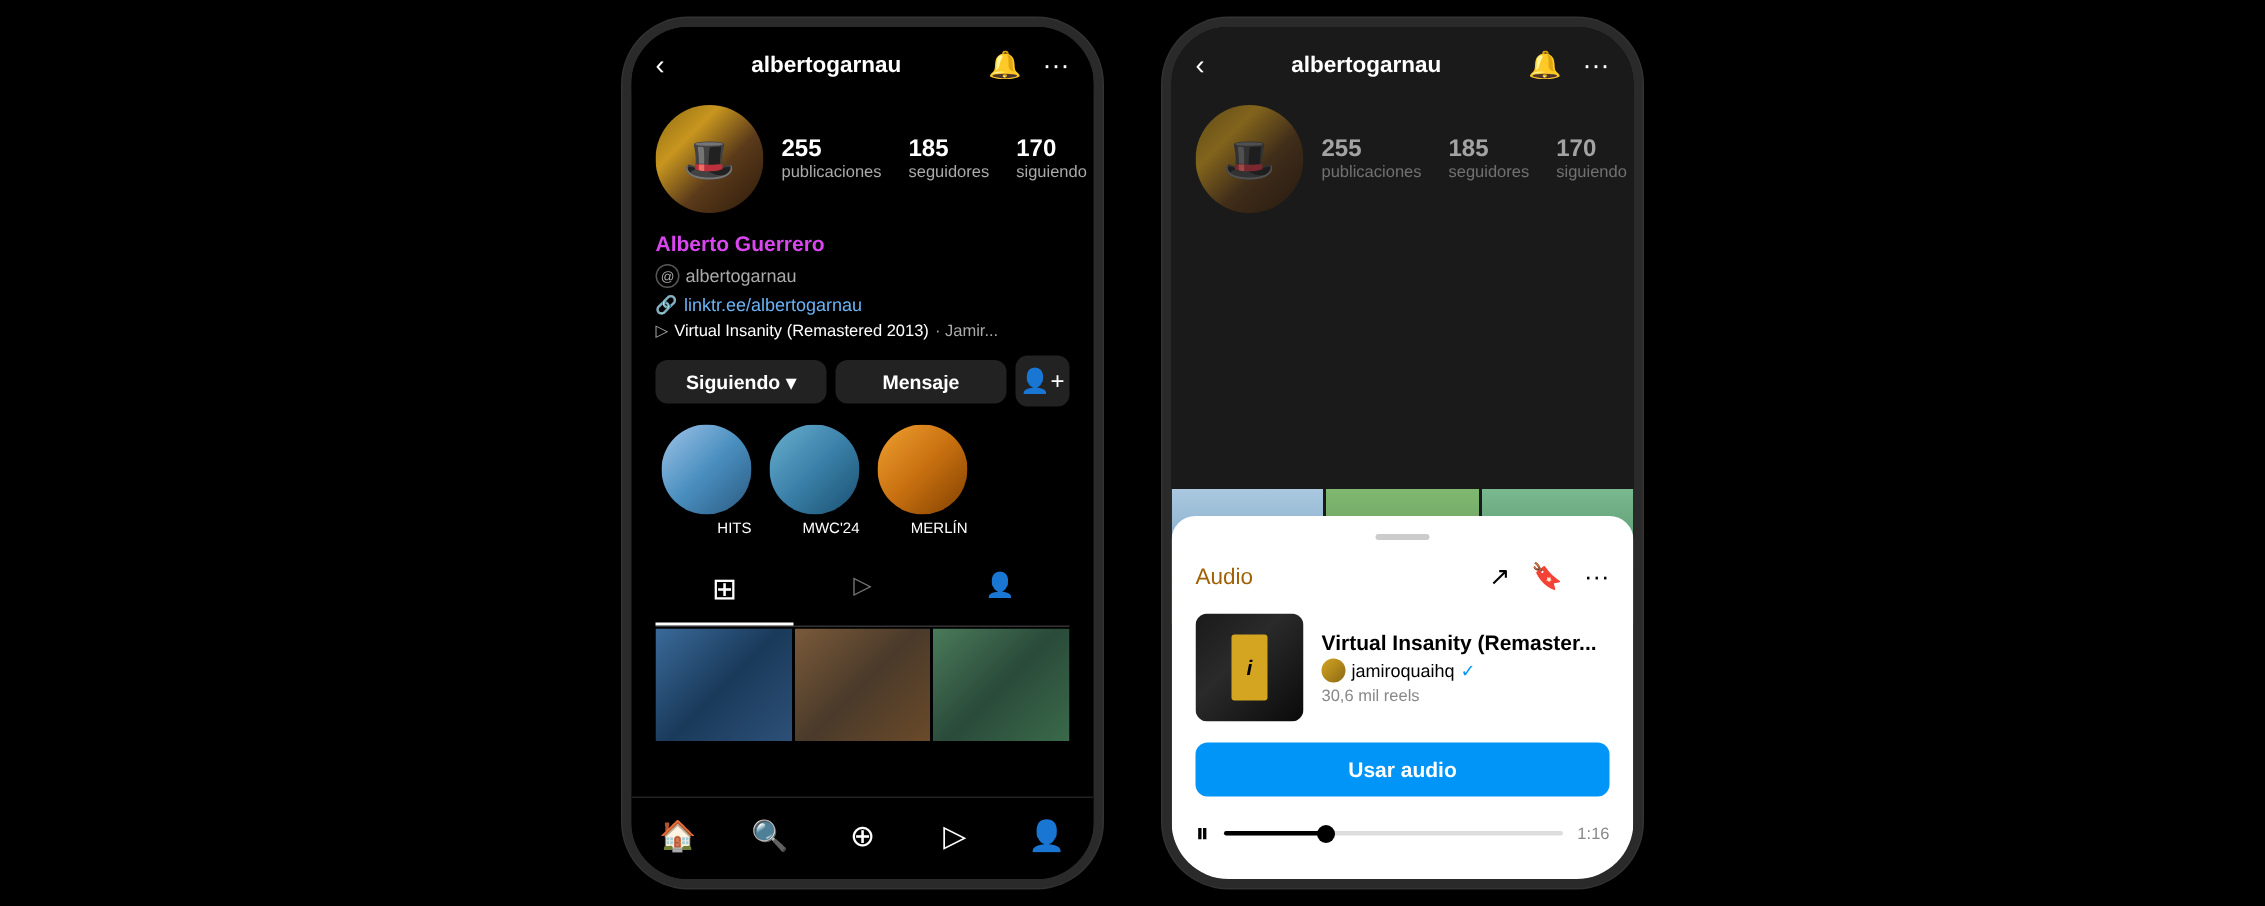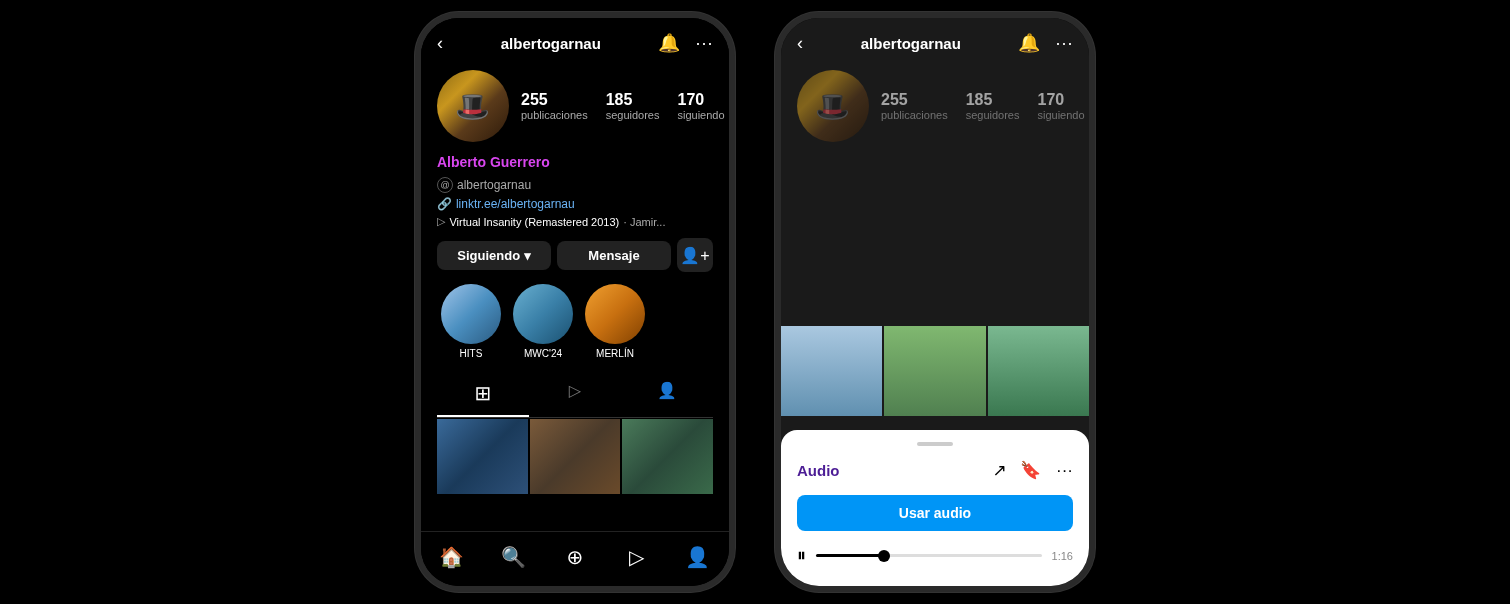--- a/index.html
+++ b/index.html
@@ -219,21 +219,21 @@
     .highlights {
       display: flex;
       gap: 12px;
       padding: 0 4px;
       margin-bottom: 12px;
       overflow: hidden;
     }
     .highlight-item {
       display: flex;
       flex-direction: column;
-      align-items: center;
+      align-items: flex-end;
       gap: 4px;
     }
     .highlight-circle {
       width: 60px;
       height: 60px;
       border-radius: 50%;
       overflow: hidden;
       background: #333;
     }
     .highlight-circle-inner {
@@ -335,22 +335,22 @@
       margin: 0 auto 14px;
     }
     .sheet-header {
       display: flex;
       align-items: center;
       justify-content: space-between;
       margin-bottom: 14px;
     }
     .sheet-title {
       font-size: 15px;
-      font-weight: 700;
-      color: #4c1d95;
+      font-weight: 400;
+      color: #a16207;
     }
     .sheet-icons {
       display: flex;
       gap: 14px;
       align-items: center;
     }
     .sheet-icon {
       font-size: 17px;
       color: #000;
       cursor: pointer;
@@ -669,20 +669,36 @@
         
         <div class="sheet-header">
           <span class="sheet-title">Audio</span>
           <div class="sheet-icons">
             <span class="sheet-icon">↗</span>
             <span class="sheet-icon">🔖</span>
             <span class="sheet-icon">···</span>
           </div>
         </div>
 
+        <div class="audio-info">
+          <div class="album-art">
+            <div class="album-art-inner">
+              <div class="album-stripe"></div>
+            </div>
+          </div>
+          <div class="audio-text">
+            <div class="audio-song-title">Virtual Insanity (Remaster...</div>
+            <div class="audio-artist-row">
+              <div class="artist-avatar"></div>
+              <span class="artist-name">jamiroquaihq</span>
+              <span class="verified-badge">✓</span>
+            </div>
+            <div class="reels-count">30,6 mil reels</div>
+          </div>
+        </div>
 
         <button class="use-audio-btn">Usar audio</button>
 
         <div class="audio-progress">
           <span class="play-pause-btn">⏸</span>
           <div class="progress-track">
             <div class="progress-fill">
               <div class="progress-thumb"></div>
             </div>
           </div>

